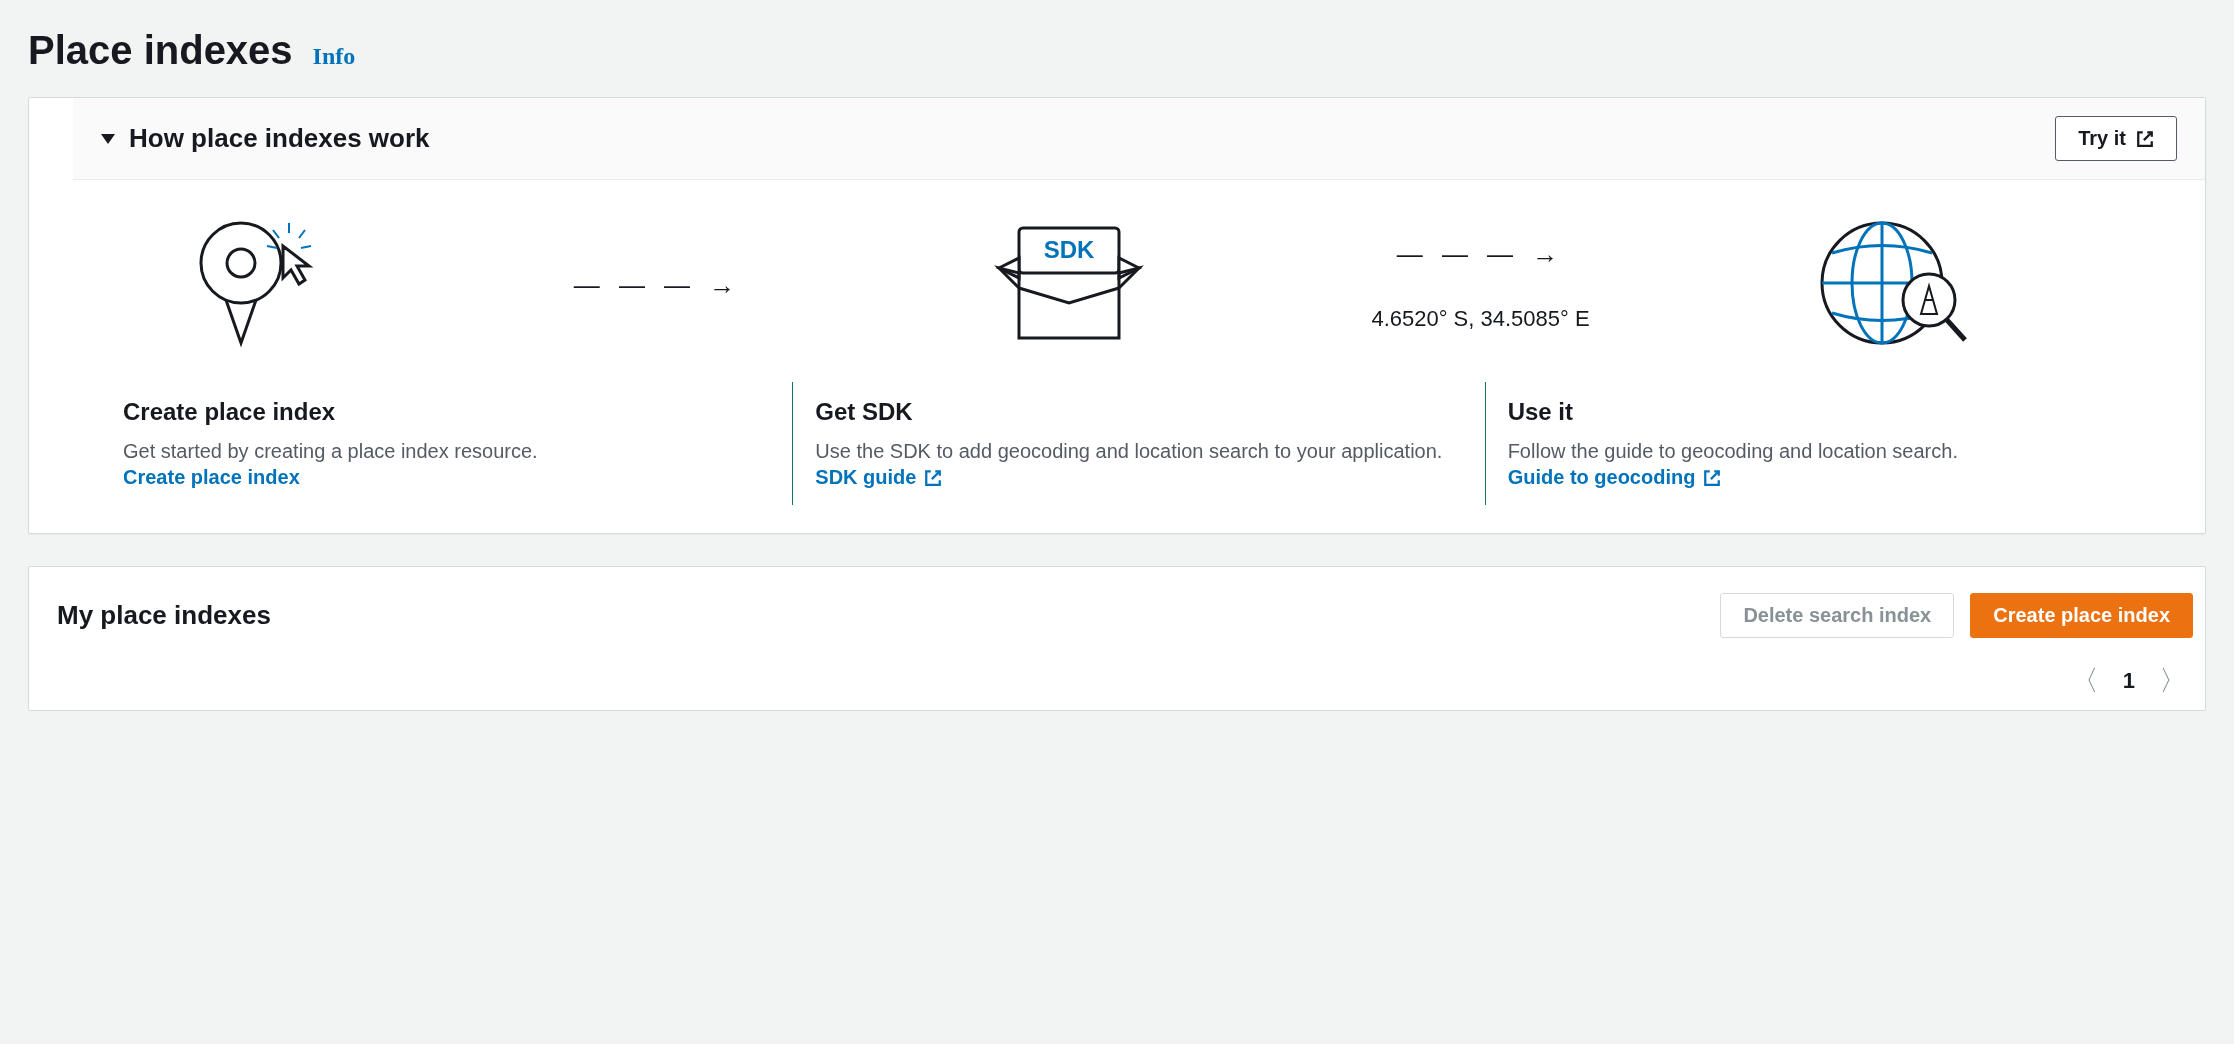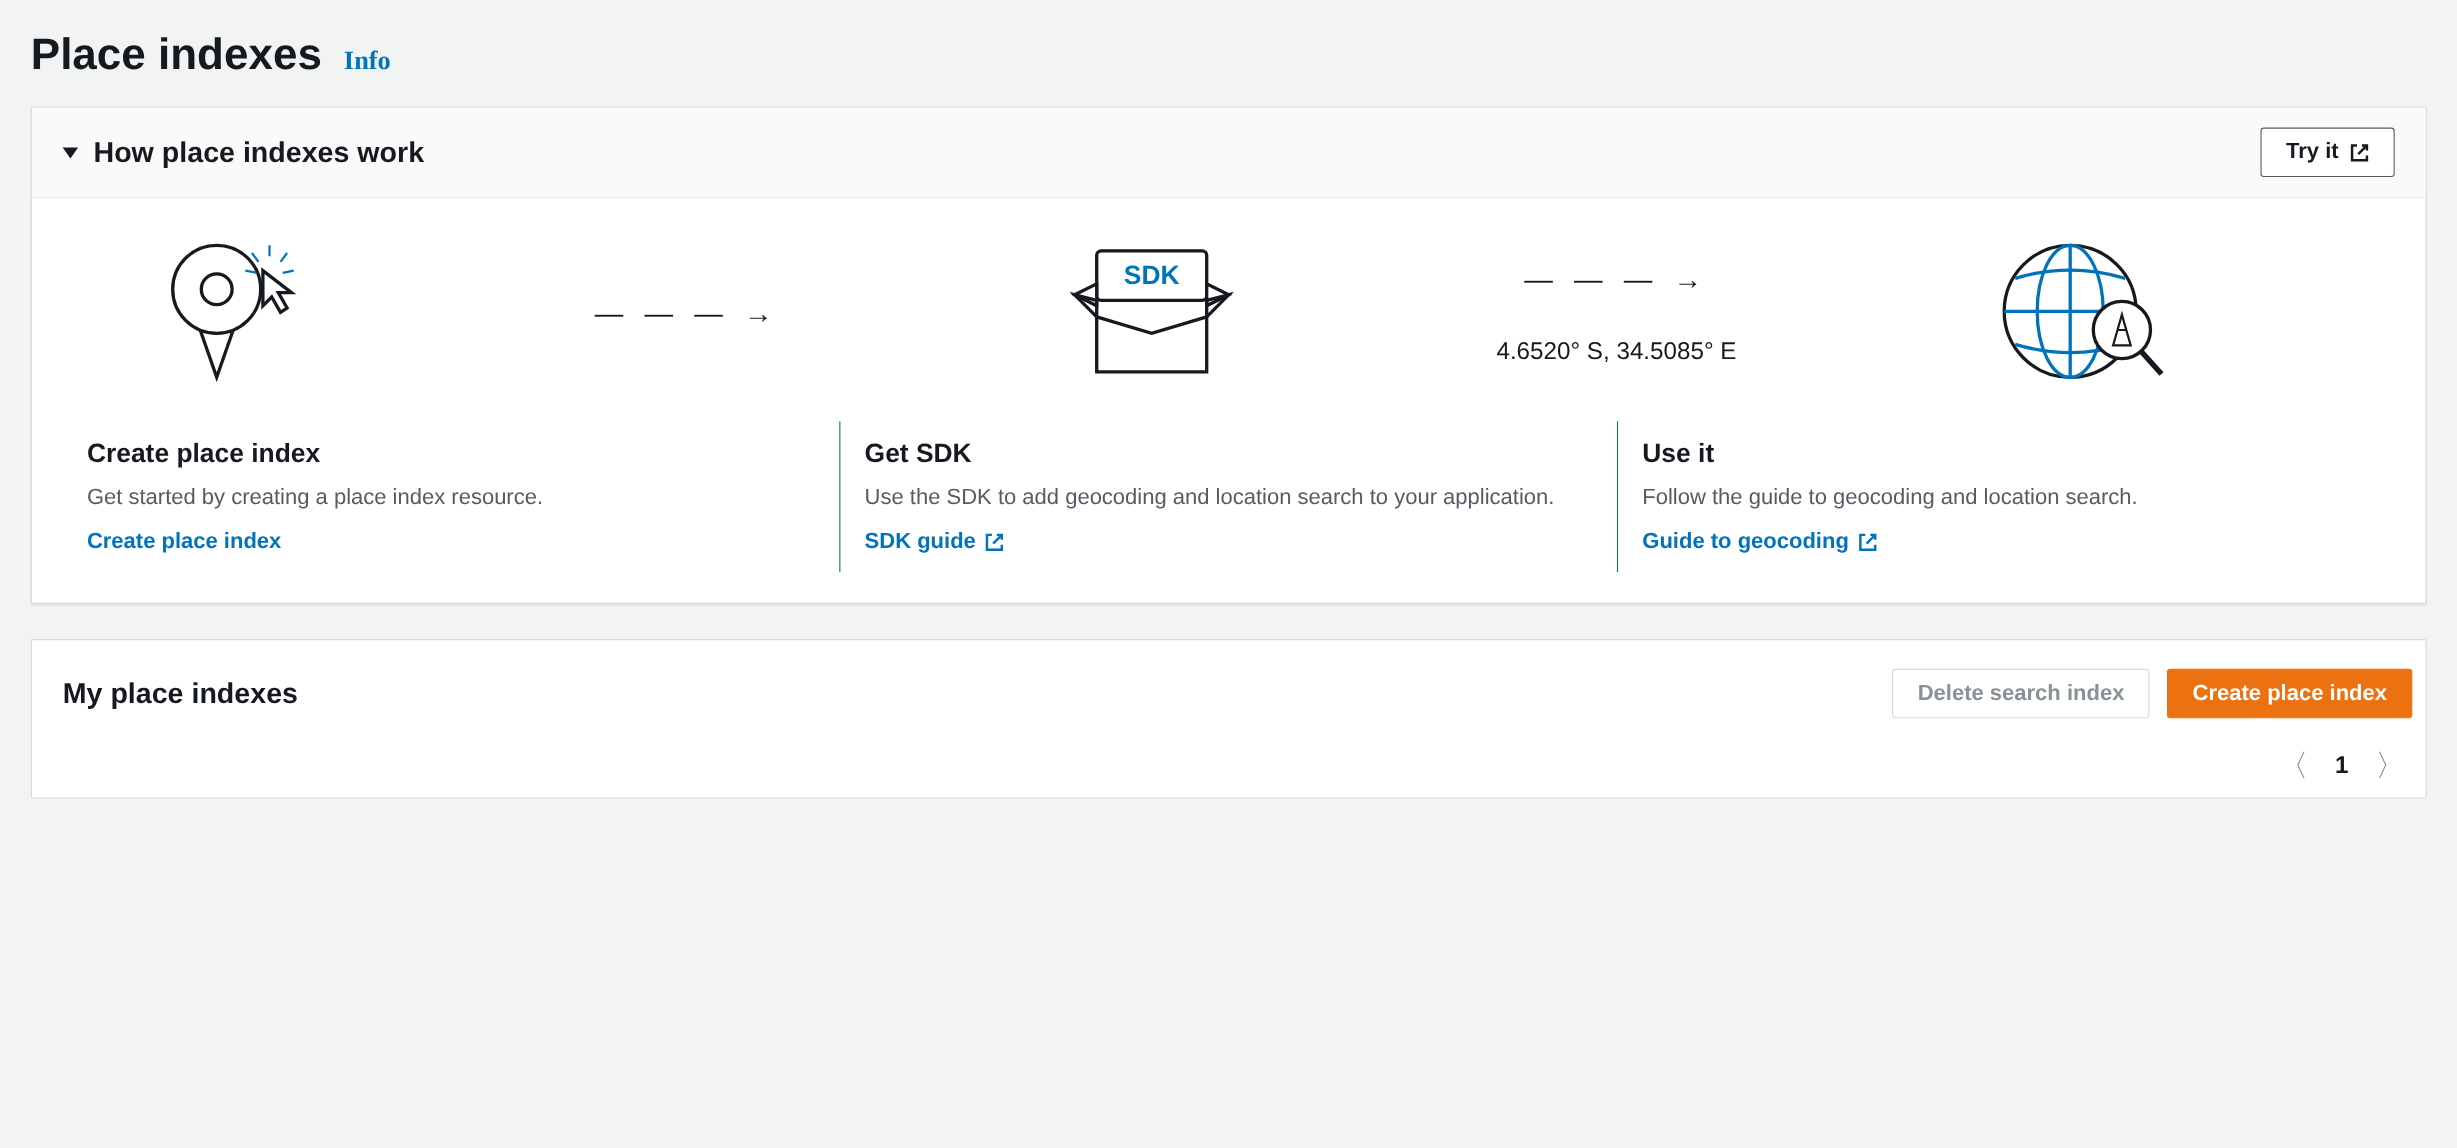--- a/index.html
+++ b/index.html
@@ -26,20 +26,21 @@
     color: #0073bb;
     text-decoration: none;
     font-family: Liberation Serif, serif;
   }
   .panel {
     background: #fff;
     border: 1px solid #d5dbdb;
     border-radius: 2px;
     box-shadow: 0 1px 1px rgba(0,0,0,0.05);
     margin-bottom: 32px;
+    padding-left: 44px;
   }
   .panel-header {
     display: flex;
     align-items: center;
     justify-content: space-between;
     padding: 18px 28px;
     border-bottom: 1px solid #eaeded;
     background: #fafafa;
   }
   .panel-header-left {
@@ -117,21 +118,20 @@
   .card:first-child { border-left: none; }
   .card-title {
     font-size: 24px;
     font-weight: 700;
     margin-bottom: 10px;
   }
   .card-desc {
     font-size: 20px;
     color: #545b64;
     line-height: 1.5;
-    margin-bottom: 14px;
   }
   .card-link {
     font-size: 20px;
     font-weight: 700;
     color: #0073bb;
     text-decoration: none;
     display: inline-flex;
     align-items: center;
     gap: 8px;
   }

